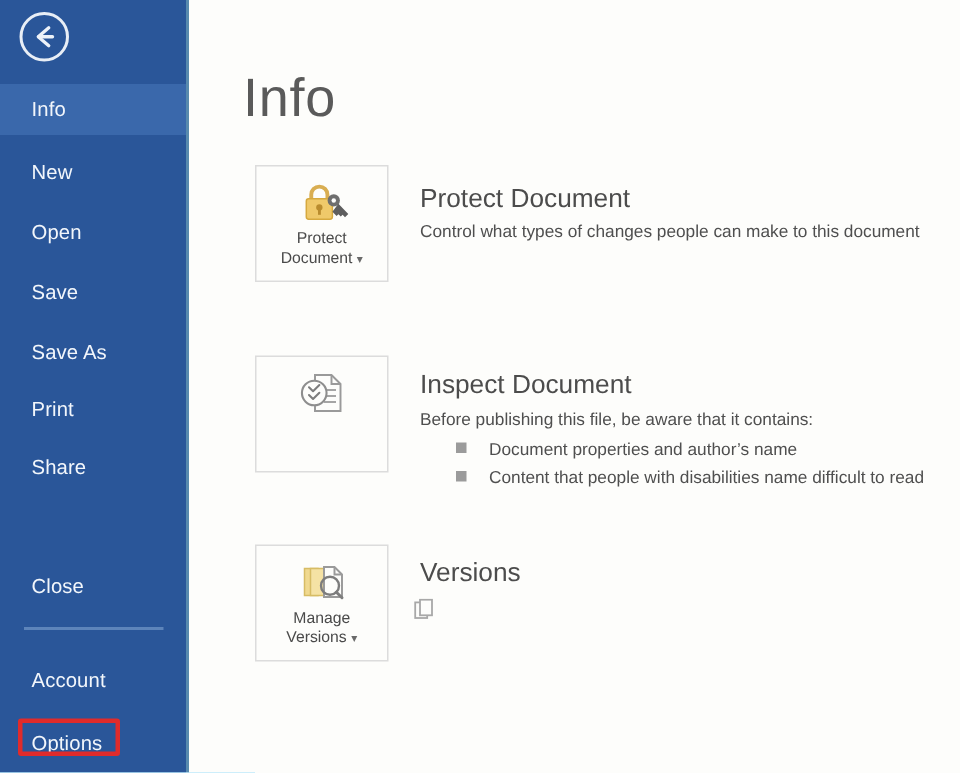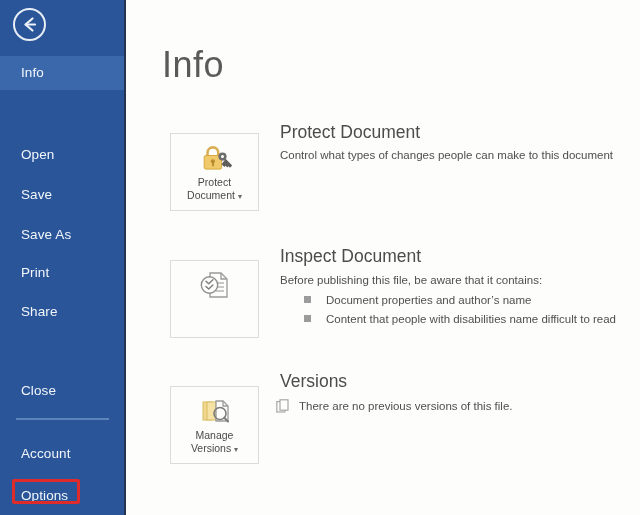--- a/index.html
+++ b/index.html
@@ -11,21 +11,21 @@
     height: 515px;
     overflow: hidden;
     font-family: "Liberation Sans", sans-serif;
     background: #FDFDFB;
   }
   #app {
     position: relative;
     width: 640px;
     height: 515px;
     overflow: hidden;
-    background: #0f172a;
+    background: #7dd3fc;
   }
 
   
   #sidebar {
     position: absolute;
     left: 0; top: 0;
     width: 124px;
     height: 515px;
     background: #2A5699;
     box-sizing: border-box;
@@ -107,21 +107,20 @@
   .tile {
     position: absolute;
     left: 44px;
     width: 89px;
     height: 78px;
     border: 1px solid #DCDCDC;
     background: #FDFDFB;
     box-sizing: border-box;
     cursor: pointer;
     text-align: center;
-    margin-top: 23px;
   }
   .tile-icon {
     height: 36px;
     margin-top: 6px;
     display: flex;
     align-items: center;
     justify-content: center;
   }
   .tile-label {
     font-size: 10.5px;
@@ -185,20 +184,21 @@
   <div id="sidebar">
 
     <div id="back-button">
       <svg width="29" height="29" viewBox="0 0 29 29" aria-hidden="true">
         <path d="M17.5 8.5 L10.5 14.5 L17.5 20.5" fill="none" stroke="#EDF2F9" stroke-width="2.2" stroke-linecap="round" stroke-linejoin="round"></path>
         <line x1="10.8" y1="14.5" x2="20" y2="14.5" stroke="#EDF2F9" stroke-width="2.2" stroke-linecap="round"></line>
       </svg>
     </div>
 
     <div class="nav-item selected" style="top:56px"><span>Info</span></div>
+    <div class="nav-item" style="top:98px"><span>New</span></div>
     <div class="nav-item" style="top:138px"><span>Open</span></div>
     <div class="nav-item" style="top:178px"><span>Save</span></div>
     <div class="nav-item" style="top:218px"><span>Save As</span></div>
     <div class="nav-item" style="top:256px"><span>Print</span></div>
     <div class="nav-item" style="top:295px"><span>Share</span></div>
     <div class="nav-item" style="top:374px"><span>Close</span></div>
 
     <div id="nav-divider"></div>
 
     <div class="nav-item" style="top:437px"><span>Account</span></div>
@@ -278,18 +278,18 @@
           <span class="caret">▾</span>
         </div>
       </div>
       <div class="sec-title" style="top:371px">Versions</div>
       <div class="ver-row" style="top:399px">
         <span class="ver-icon">
           <svg width="14" height="15" viewBox="0 0 14 15" aria-hidden="true">
             <rect x="0.8" y="2.6" width="8" height="10.4" fill="none" stroke="#A8A8A8" stroke-width="1.2"></rect>
             <rect x="4" y="0.8" width="8" height="10.4" fill="#FDFDFB" stroke="#A8A8A8" stroke-width="1.2"></rect>
           </svg>
-        </span><span>There are no previous versions of this file.</span>
+        </span>
       </div>
     </div>
 
   </div>
 </div>
 
 </body></html>

